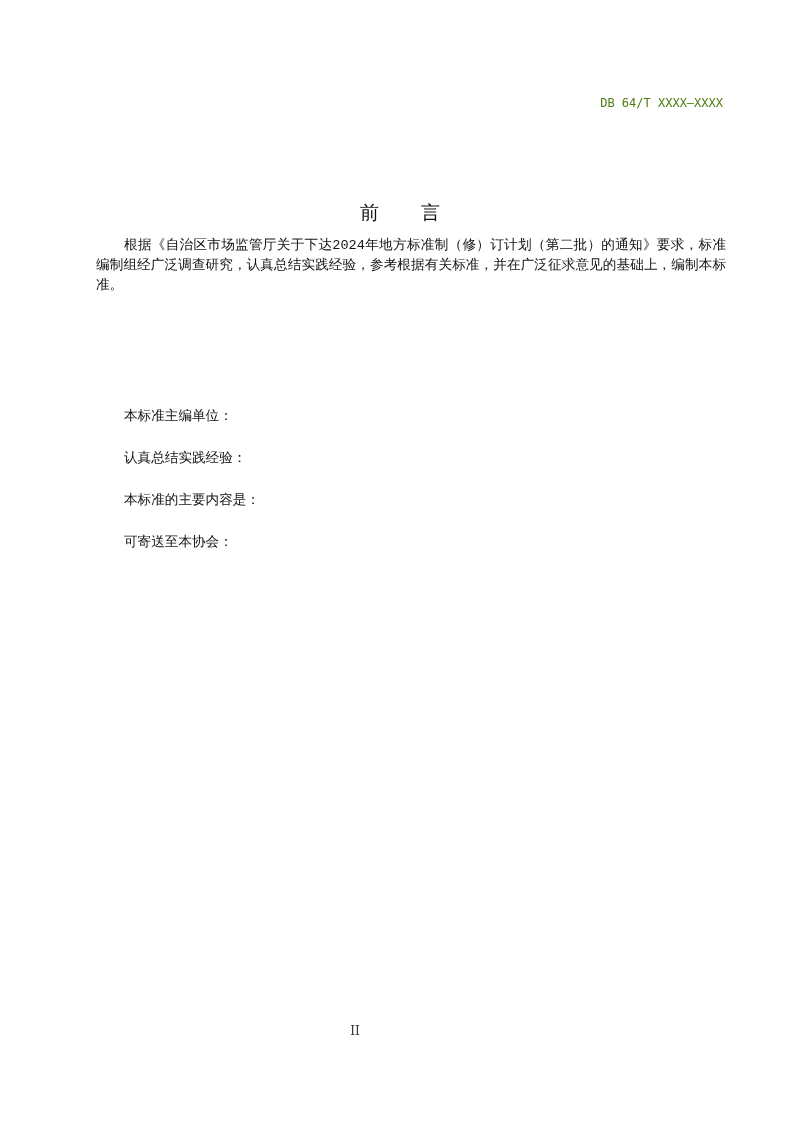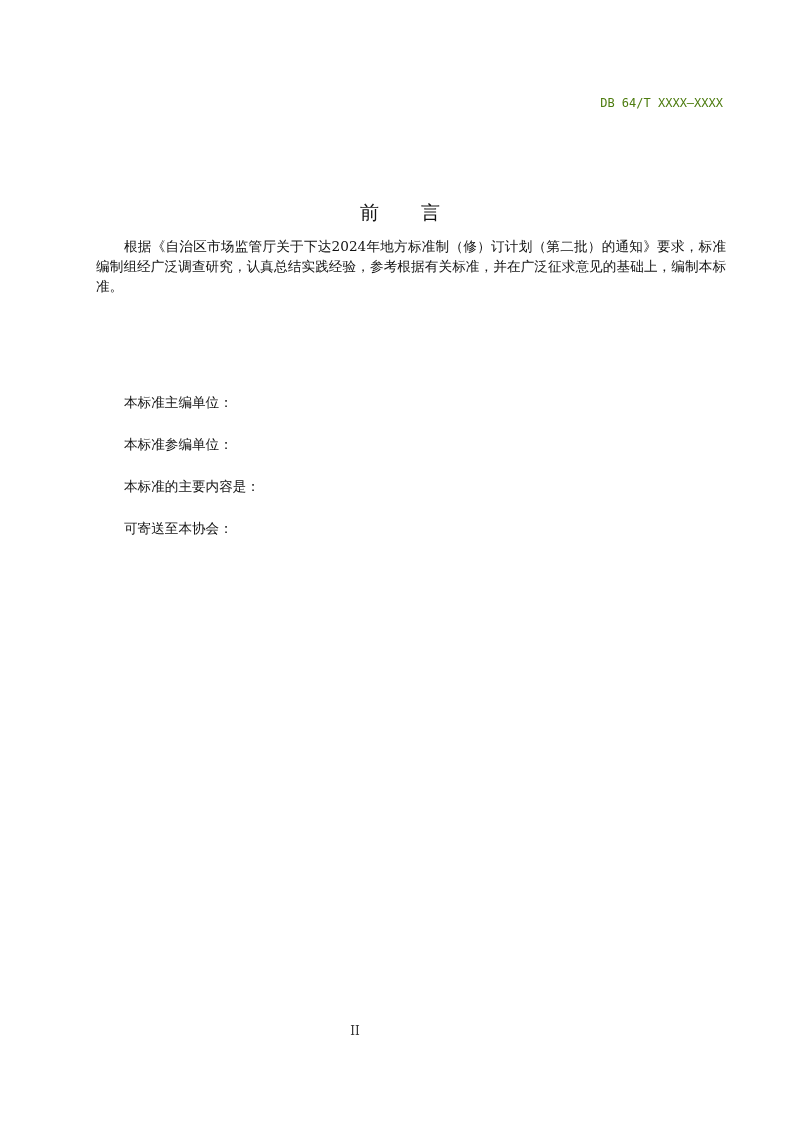--- a/index.html
+++ b/index.html
@@ -4,41 +4,41 @@
 <style>
   html, body { margin: 0; padding: 0; background: #ffffff; }
   body { width: 800px; height: 1132px; position: relative; overflow: hidden;
          font-family: "DejaVu Serif", "Liberation Serif", serif; color: #111; }
   .page { position: absolute; left: 0; top: 0; width: 800px; height: 1132px; background: #fff; }
   .header-code { position: absolute; top: 96px; right: 77px; font-family: "DejaVu Sans Mono", "Liberation Mono", monospace;
                  font-size: 12px; letter-spacing: 0px; color: #4d7c0f; }
   .title { position: absolute; top: 172px; left: 0; width: 800px; text-align: center;
            font-family: "DejaVu Sans", "Liberation Sans", sans-serif; font-size: 19px; font-weight: normal; margin-top: 28px; }
   .title span { display: inline-block; margin: 0 21px; }
-  .body { position: absolute; top: 236px; left: 96px; width: 630px; font-size: 13.6px; line-height: 20px; }
+  .body { position: absolute; top: 236px; left: 96px; width: 630px; font-size: 13.6px; line-height: 20px; font-family: Liberation Mono, monospace; }
   .para { margin: 0; text-indent: 28px; text-align: justify; }
-  .roles { position: absolute; left: 124px; top: 392px; font-size: 13.6px; }
+  .roles { position: absolute; left: 124px; top: 405px; font-size: 13.6px; }
   .role { height: 20px; line-height: 20px; margin-bottom: 22px; }
   .page-num { position: absolute; top: 1024px; left: 0; width: 710px; text-align: center; font-size: 12px; color: #333; }
 </style>
 </head>
 <body>
 
 <div class="page">
   <div class="header-code">DB 64/T XXXX—XXXX</div>
 
   <div class="title">
     <span>前</span><span>言</span>
   </div>
 
   <div class="body">
     <p class="para">根据《自治区市场监管厅关于下达2024年地方标准制（修）订计划（第二批）的通知》要求，标准编制组经广泛调查研究，认真总结实践经验，参考根据有关标准，并在广泛征求意见的基础上，编制本标准。</p>
   </div>
 
   <div class="roles">
     <div class="role">本标准主编单位：</div>
-    <div class="role">本标准参编单位：</div>
+    <div class="role">认真总结实践经验：</div>
     <div class="role">本标准的主要内容是：</div>
     <div class="role">可寄送至本协会：</div>
   </div>
 
   <div class="page-num">II</div>
 </div>
 
 </body></html>

